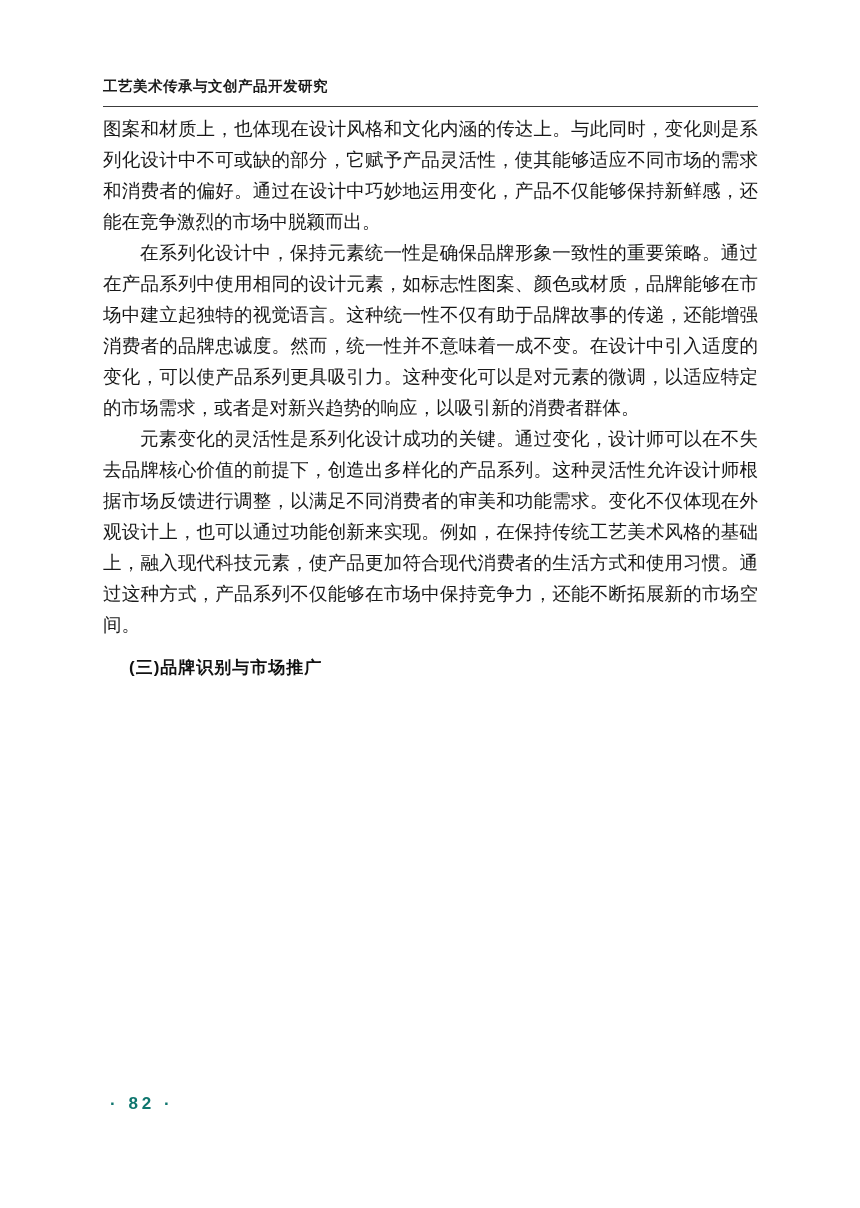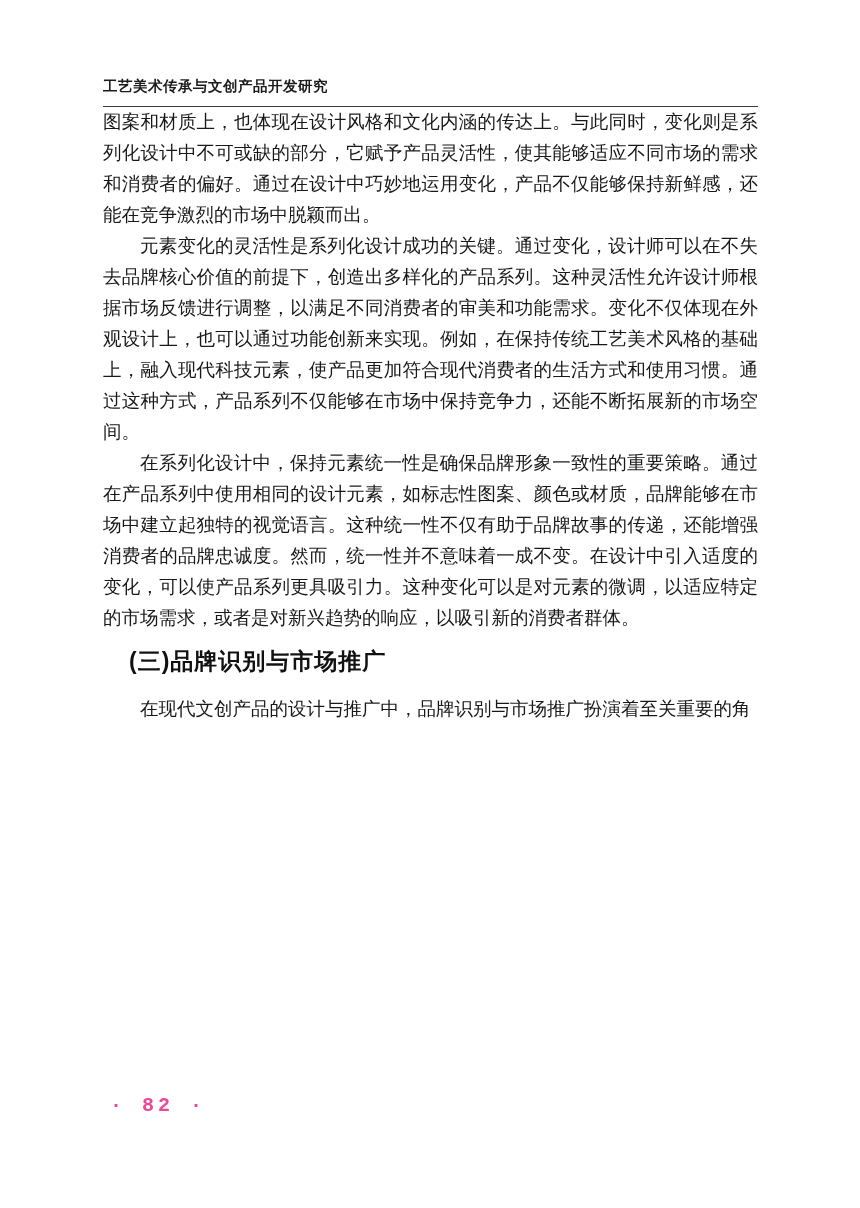--- a/index.html
+++ b/index.html
@@ -29,75 +29,75 @@
     font-size: 14.5px;
     letter-spacing: 0.5px;
     color: #1b1b1b;
   }
   .header-rule {
     height: 0;
     border-bottom: 1.7px solid #3c3c3c;
     margin-top: 10px;
   }
   .body-text {
+    margin-top: 7px;
     font-family: "Liberation Serif", "DejaVu Serif", serif;
     font-size: 18.5px;
     line-height: 31px;
     text-align: justify;
     text-justify: inter-ideograph;
     color: #181818;
   }
   .para {
     margin: 0;
     text-indent: 2em;
   }
   .para.no-indent {
     text-indent: 0;
   }
   .section-heading {
     margin: 14px 0 20px 26px;
     font-family: "Liberation Sans", "DejaVu Sans", sans-serif;
     font-weight: bold;
-    font-size: 23px;
+    font-size: 17px;
     line-height: 26px;
     letter-spacing: 1px;
     color: #111111;
     text-align: left;
   }
   .footer {
     position: absolute;
     left: 110px;
     top: 1094px;
   }
   .page-number {
-    font-family: Liberation Mono, monospace;
+    font-family: Liberation Sans, sans-serif;
     font-weight: bold;
-    font-size: 20px;
+    font-size: 17px;
     letter-spacing: 4px;
-    color: #ec4899;
+    color: #0f766e;
   }
 </style>
 </head>
 <body>
 
 <div class="page">
   <div class="content">
 
     <div class="header">
       <div class="header-title">工艺美术传承与文创产品开发研究</div>
       <div class="header-rule"></div>
     </div>
 
     <div class="body-text">
       <p class="para no-indent">图案和材质上，也体现在设计风格和文化内涵的传达上。与此同时，变化则是系列化设计中不可或缺的部分，它赋予产品灵活性，使其能够适应不同市场的需求和消费者的偏好。通过在设计中巧妙地运用变化，产品不仅能够保持新鲜感，还能在竞争激烈的市场中脱颖而出。</p>
+      <p class="para">在系列化设计中，保持元素统一性是确保品牌形象一致性的重要策略。通过在产品系列中使用相同的设计元素，如标志性图案、颜色或材质，品牌能够在市场中建立起独特的视觉语言。这种统一性不仅有助于品牌故事的传递，还能增强消费者的品牌忠诚度。然而，统一性并不意味着一成不变。在设计中引入适度的变化，可以使产品系列更具吸引力。这种变化可以是对元素的微调，以适应特定的市场需求，或者是对新兴趋势的响应，以吸引新的消费者群体。</p>
       <p class="para">元素变化的灵活性是系列化设计成功的关键。通过变化，设计师可以在不失去品牌核心价值的前提下，创造出多样化的产品系列。这种灵活性允许设计师根据市场反馈进行调整，以满足不同消费者的审美和功能需求。变化不仅体现在外观设计上，也可以通过功能创新来实现。例如，在保持传统工艺美术风格的基础上，融入现代科技元素，使产品更加符合现代消费者的生活方式和使用习惯。通过这种方式，产品系列不仅能够在市场中保持竞争力，还能不断拓展新的市场空间。</p>
-      <p class="para">在系列化设计中，保持元素统一性是确保品牌形象一致性的重要策略。通过在产品系列中使用相同的设计元素，如标志性图案、颜色或材质，品牌能够在市场中建立起独特的视觉语言。这种统一性不仅有助于品牌故事的传递，还能增强消费者的品牌忠诚度。然而，统一性并不意味着一成不变。在设计中引入适度的变化，可以使产品系列更具吸引力。这种变化可以是对元素的微调，以适应特定的市场需求，或者是对新兴趋势的响应，以吸引新的消费者群体。</p>
 
       <h3 class="section-heading">(三)品牌识别与市场推广</h3>
 
-      <p class="para">在现代文创产品的设计与推广中，品牌识别与市场推广扮演着至关重要的角</p>
     </div>
   </div>
 
   <div class="footer">
     <span class="page-number">· 82 ·</span>
   </div>
 </div>
 
 </body></html>

